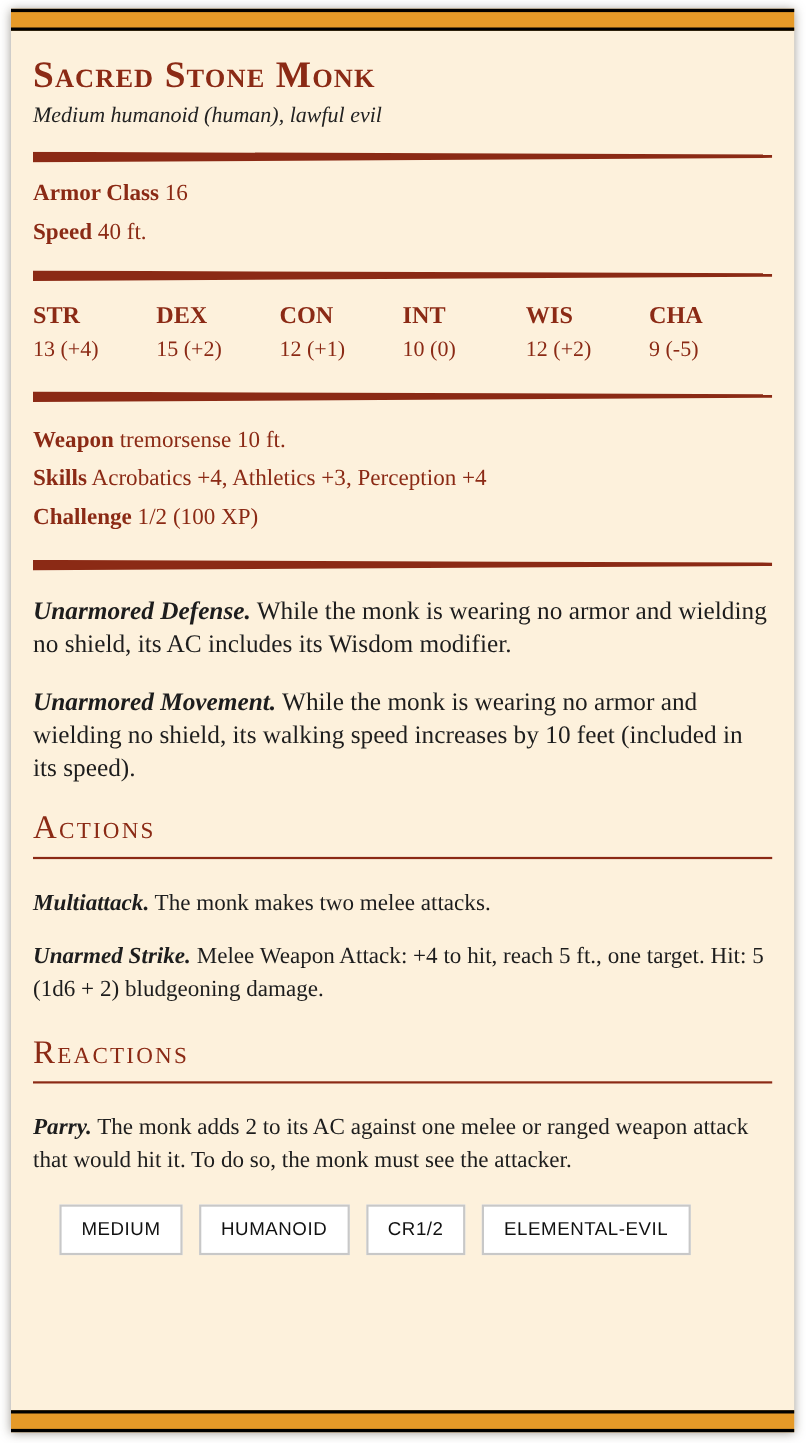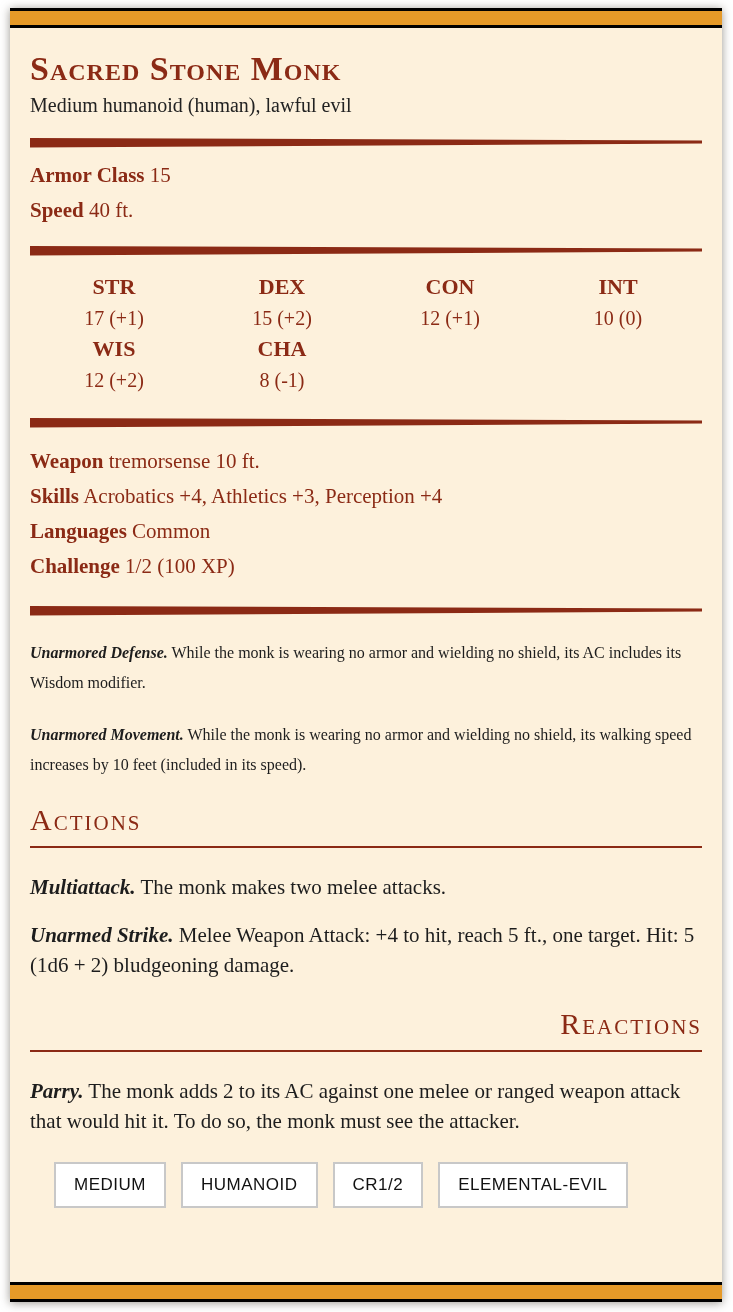--- a/index.html
+++ b/index.html
@@ -30,47 +30,47 @@
     border-top:3px solid #000;border-bottom:3px solid #000;
   }
   .content{
     flex:1 1 auto;padding:0 20px;display:flex;flex-direction:column;
   }
   .creature-title{
     margin:20px 0 0;font-size:34px;line-height:42px;font-weight:bold;
     font-variant:small-caps;letter-spacing:1px;color:var(--accent-red);
   }
   .creature-subtitle{
-    margin:2px 0 0;font-size:20px;line-height:26px;color:#222;
+    margin:2px 0 0;font-size:20px;line-height:26px;font-style:italic;color:#222;
   }
   .divider{display:block;width:100%;height:10px;}
   .divider.d1{margin-top:20px;}
   .divider.d2{margin-top:18px;}
   .divider.d3{margin-top:22px;}
   .divider.d4{margin-top:22px;}
   .stat-block{margin-top:10px;}
   .stat-line,.detail-line{
     font-size:21px;line-height:35px;color:var(--accent-red);
   }
   .stat-line b,.detail-line b{font-weight:bold;text-align:right;}
   .abilities{
-    margin-top:16px;display:grid;grid-template-columns:repeat(4,1fr);
-    text-align:center;color:var(--accent-red);
+    margin-top:16px;display:grid;grid-template-columns:repeat(6,1fr);
+    color:var(--accent-red);
   }
   .ability-name{font-size:22px;line-height:30px;font-weight:bold;}
   .ability-value{font-size:20px;line-height:32px;}
   .details-block{margin-top:16px;}
-  .trait-para{margin:22px 0 0;font-size:16px;line-height:30px;color:var(--body-text);}
+  .trait-para{margin:22px 0 0;font-size:23px;line-height:30px;color:var(--body-text);}
   .trait-para + .trait-para{}
   .trait-name{font-weight:bold;font-style:italic;}
   .section-heading{
     margin:22px 0 0;font-size:30px;line-height:36px;font-weight:normal;
     font-variant:small-caps;letter-spacing:2px;color:var(--accent-red);
   }
-  .section-heading.reactions{margin-top:26px;text-align:right;}
+  .section-heading.reactions{margin-top:26px;}
   .section-rule{
     margin:8px 0 0;border:none;border-top:2px solid var(--accent-red);height:0;
   }
   .entry-para{margin:24px 0 0;font-size:21px;line-height:30px;color:var(--body-text);}
   .entry-para + .entry-para{margin-top:18px;}
   .tags-row{margin-top:26px;display:flex;gap:15px;align-items:flex-start;padding-left:24px;}
   .tag{
     background:var(--tag-background);
     border:2px solid var(--tag-border);
     padding:11px 18px;font-size:17px;line-height:20px;letter-spacing:0.5px;
@@ -86,63 +86,62 @@
   <div class="content">
 
     <h1 class="creature-title">Sacred Stone Monk</h1>
     <p class="creature-subtitle">Medium humanoid (human), lawful evil</p>
 
     <svg class="divider d1" viewBox="0 0 672 10" preserveAspectRatio="none">
         <polygon points="0,0 672,2.5 672,5.5 0,9.5" fill="#8B2A15"></polygon>
       </svg>
 
     <div class="stat-block">
-      <div class="stat-line"><b>Armor Class</b> <span>15</span></div>
+      <div class="stat-line"><b>Armor Class</b> <span>16</span></div>
       <div class="stat-line"><b>Speed</b> <span>40 ft.</span></div>
     </div>
 
     <svg class="divider d2" viewBox="0 0 672 10" preserveAspectRatio="none">
         <polygon points="0,0 672,2.5 672,5.5 0,9.5" fill="#8B2A15"></polygon>
       </svg>
 
     <div class="abilities">
       <div class="ability-col">
         <div class="ability-name">STR</div>
-        <div class="ability-value">17 (+1)</div>
+        <div class="ability-value">13 (+4)</div>
       </div>
       <div class="ability-col">
         <div class="ability-name">DEX</div>
         <div class="ability-value">15 (+2)</div>
       </div>
       <div class="ability-col">
         <div class="ability-name">CON</div>
         <div class="ability-value">12 (+1)</div>
       </div>
       <div class="ability-col">
         <div class="ability-name">INT</div>
         <div class="ability-value">10 (0)</div>
       </div>
       <div class="ability-col">
         <div class="ability-name">WIS</div>
         <div class="ability-value">12 (+2)</div>
       </div>
       <div class="ability-col">
         <div class="ability-name">CHA</div>
-        <div class="ability-value">8 (-1)</div>
+        <div class="ability-value">9 (-5)</div>
       </div>
     </div>
 
     <svg class="divider d3" viewBox="0 0 672 10" preserveAspectRatio="none">
         <polygon points="0,0 672,2.5 672,5.5 0,9.5" fill="#8B2A15"></polygon>
       </svg>
 
     <div class="details-block">
       <div class="detail-line"><b>Weapon</b> <span>tremorsense 10 ft.</span></div>
       <div class="detail-line"><b>Skills</b> <span>Acrobatics +4, Athletics +3, Perception +4</span></div>
-      <div class="detail-line"><b>Languages</b> <span>Common</span></div>
       <div class="detail-line"><b>Challenge</b> <span>1/2 (100 XP)</span></div>
     </div>
 
     <svg class="divider d4" viewBox="0 0 672 10" preserveAspectRatio="none">
         <polygon points="0,0 672,2.5 672,5.5 0,9.5" fill="#8B2A15"></polygon>
       </svg>
 
     <p class="trait-para"><span class="trait-name">Unarmored Defense.</span> <span>While the monk is wearing no armor and wielding no shield, its AC includes its Wisdom modifier.</span></p>
     <p class="trait-para"><span class="trait-name">Unarmored Movement.</span> <span>While the monk is wearing no armor and wielding no shield, its walking speed increases by 10 feet (included in its speed).</span></p>
 

